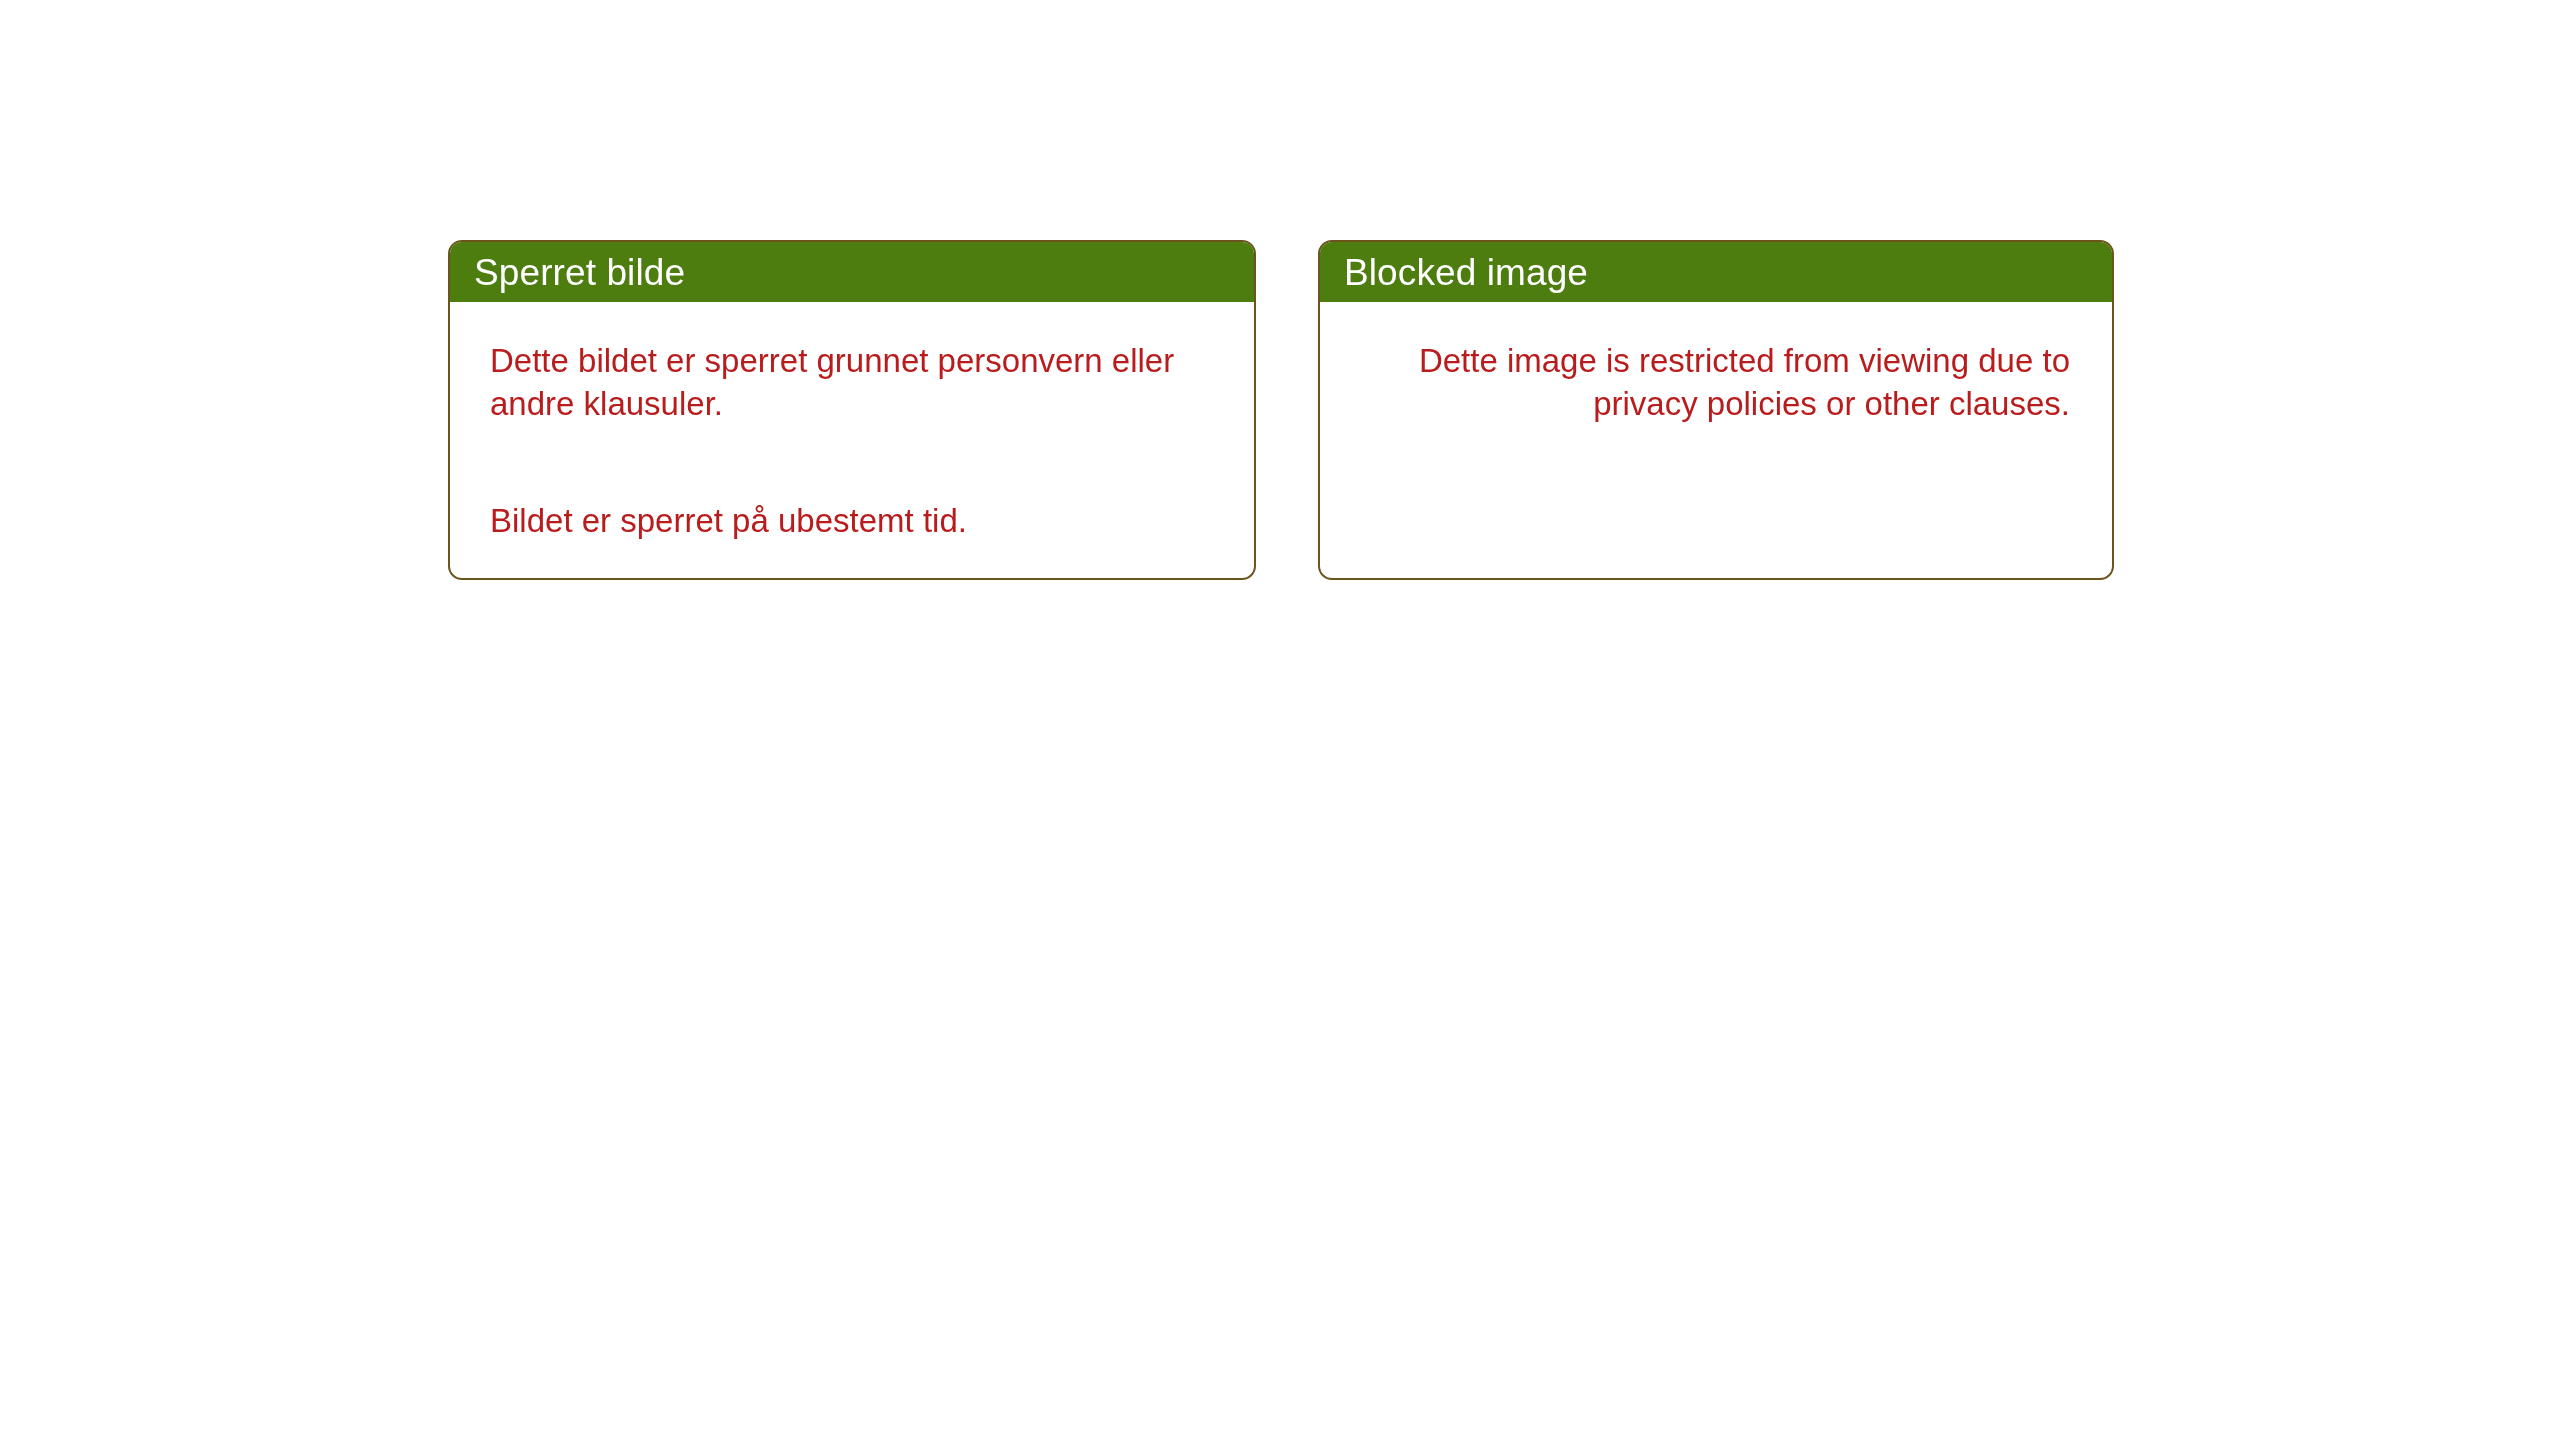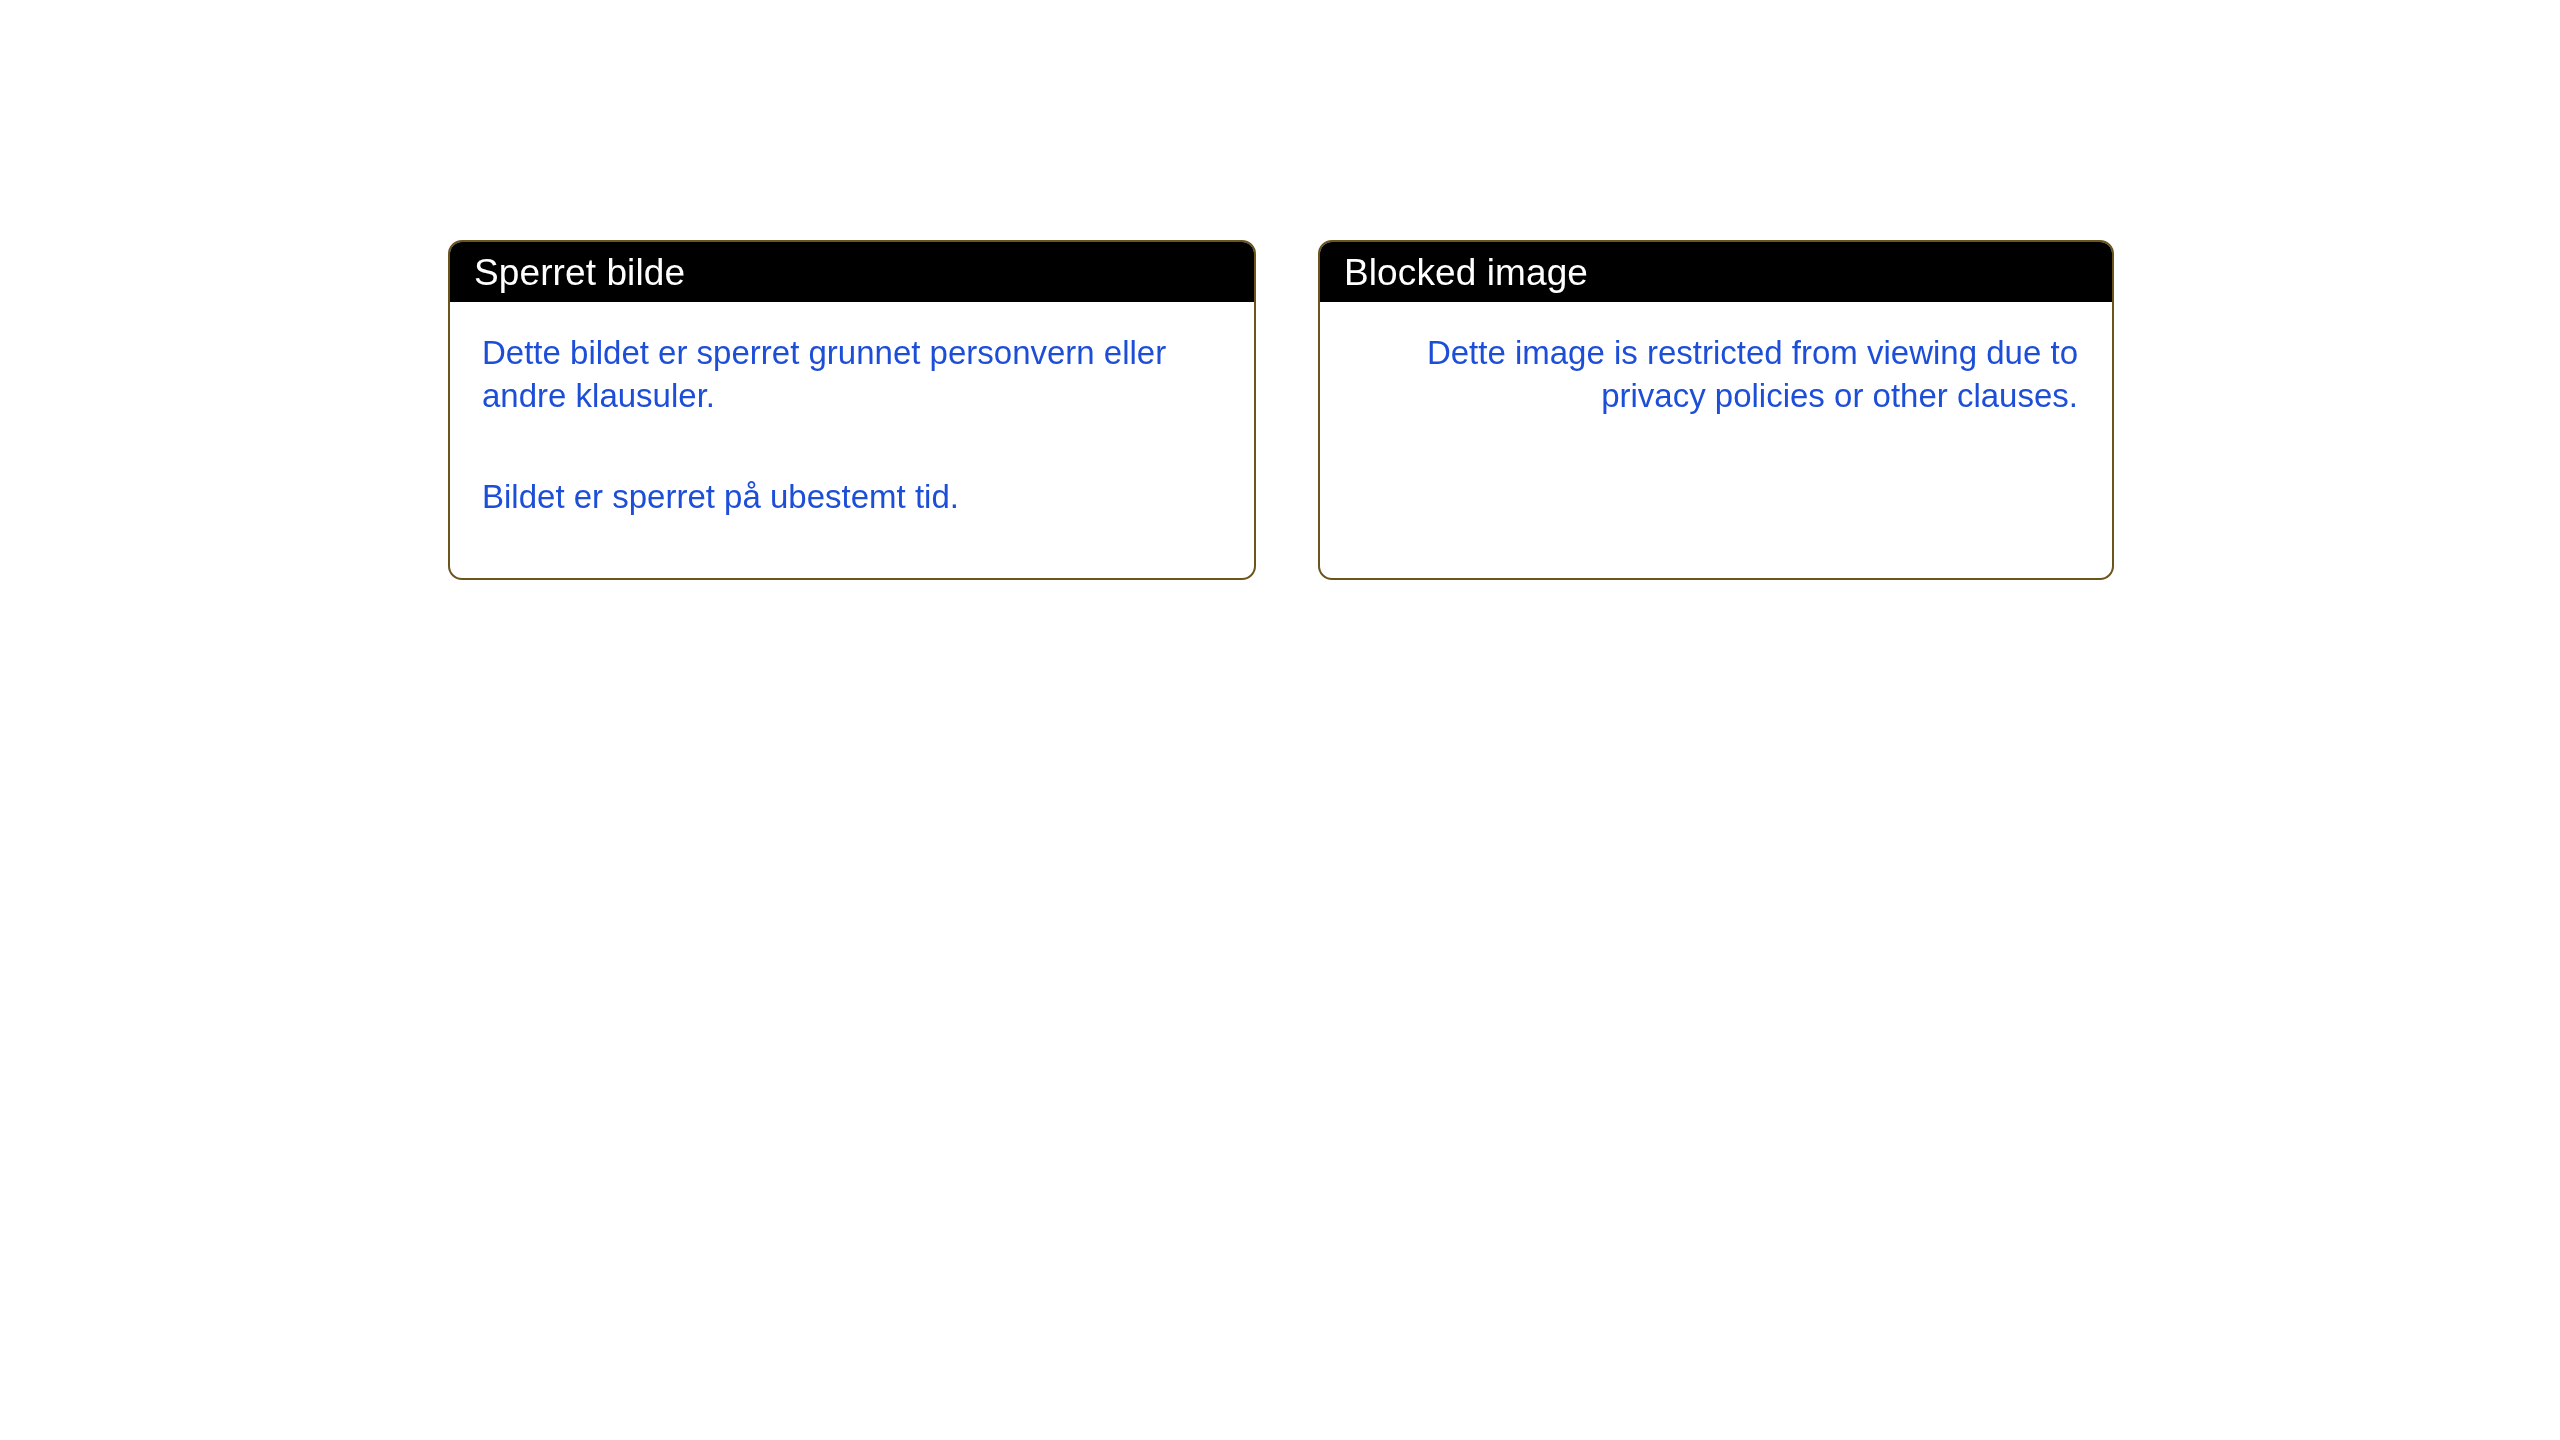--- a/index.html
+++ b/index.html
@@ -42,21 +42,21 @@
 
   .card-right {
     left: 1318px;
     top: 240px;
     width: 796px;
     height: 340px;
     text-align: right;
   }
 
   .card-header {
-    background: #000000;
+    background: #4d7c0f;
     height: 60px;
     flex: 0 0 60px;
     display: flex;
     align-items: center;
     padding: 0 0 0 24px;
     box-sizing: border-box;
   }
 
   .card-header-title {
     color: #ffffff;
@@ -67,25 +67,25 @@
     white-space: nowrap;
   }
 
   .card-body {
     flex: 1 1 auto;
     padding: 22px 26px 0 24px;
     box-sizing: border-box;
   }
 
   .card-paragraph {
-    color: #1d4ed8;
+    color: #b91c1c;
     font-size: 33px;
     font-weight: 400;
     line-height: 1.30;
-    margin: 8px;
+    margin: 16px;
   }
 
   .paragraph-gap {
     height: 42px;
   }
 </style>
 </head>
 <body>
 
 <div class="canvas">

